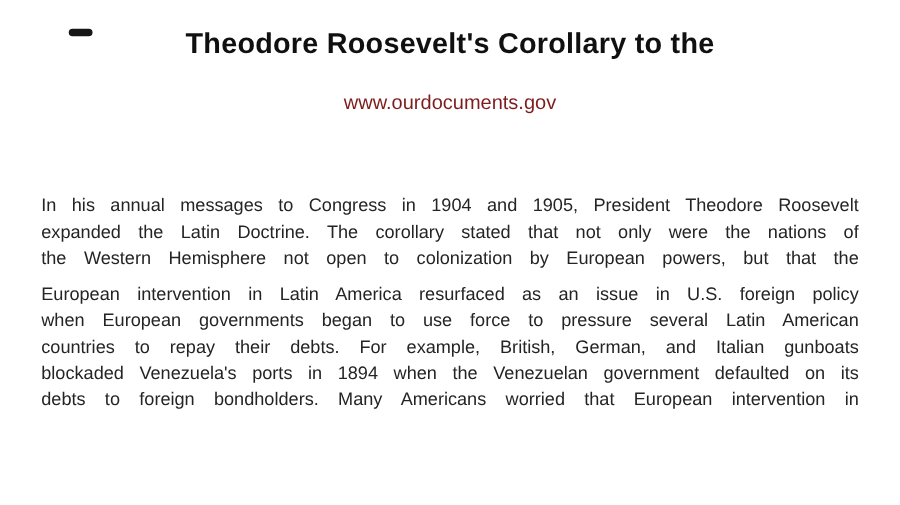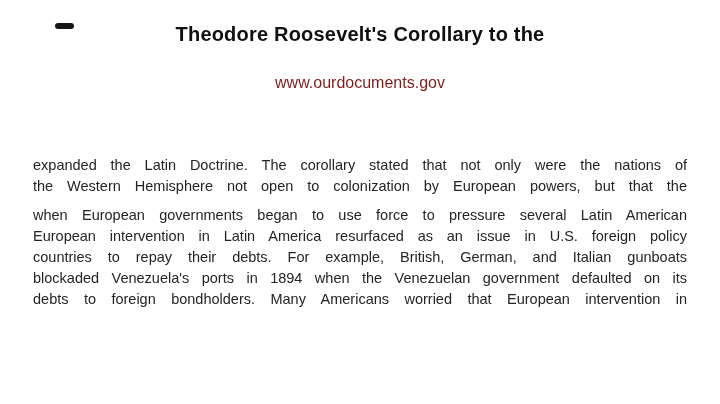--- a/index.html
+++ b/index.html
@@ -27,21 +27,21 @@
     left: 55px;
     top: 7px;
     width: 19px;
     height: 6px;
     background: var(--mark-color);
     border-radius: 3px;
   }
   .doc-title {
     margin-top: 16px;
     text-align: center;
-    font-size: 20px;
+    font-size: 23px;
     line-height: 37px;
     font-weight: bold;
     color: var(--title-color);
     letter-spacing: 0.2px;
   }
   .doc-subtitle {
     margin-top: 20px;
     text-align: center;
     font-size: 16px;
     line-height: 20px;
@@ -78,25 +78,26 @@
   <div class="scan-mark"></div>
 
   <div class="doc-title">
     <div>Theodore Roosevelt's Corollary to the</div>
   </div>
 
   <div class="doc-subtitle">www.ourdocuments.gov</div>
 
   <div class="doc-body">
       <div class="paragraph">
+        <div class="line">In his annual messages to Congress in 1904 and 1905, President Theodore Roosevelt</div>
         <div class="line">expanded the Latin Doctrine. The corollary stated that not only were the nations of</div>
         <div class="line">the Western Hemisphere not open to colonization by European powers, but that the</div>
       </div>
       <div class="paragraph">
+        <div class="line">European intervention in Latin America resurfaced as an issue in U.S. foreign policy</div>
         <div class="line">when European governments began to use force to pressure several Latin American</div>
-        <div class="line">European intervention in Latin America resurfaced as an issue in U.S. foreign policy</div>
         <div class="line">countries to repay their debts. For example, British, German, and Italian gunboats</div>
         <div class="line">blockaded Venezuela's ports in 1894 when the Venezuelan government defaulted on its</div>
         <div class="line">debts to foreign bondholders. Many Americans worried that European intervention in</div>
       </div>
     </div>
 
 </div>
 
 </body></html>

